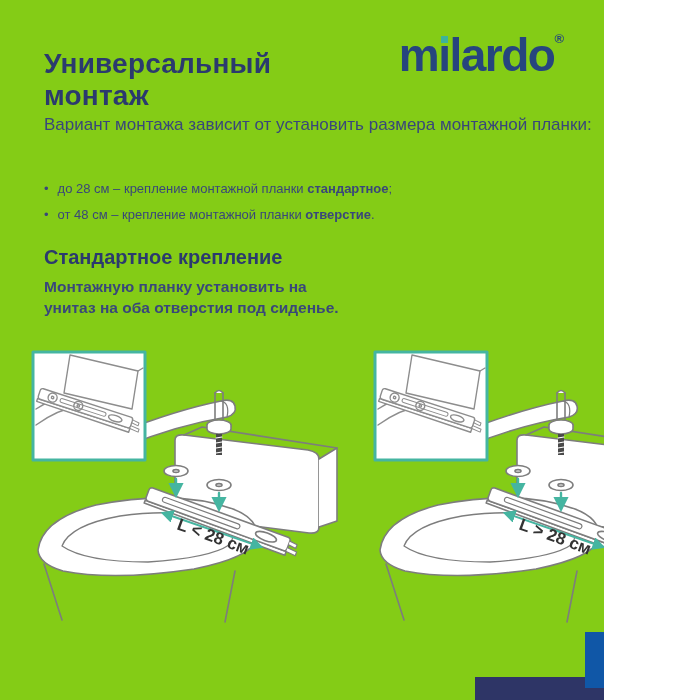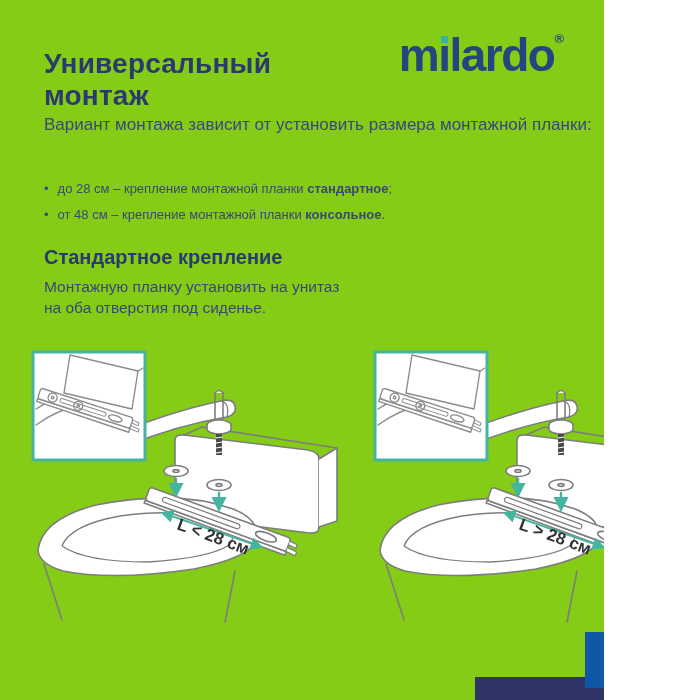--- a/index.html
+++ b/index.html
@@ -15,21 +15,21 @@
   
   .intro{position:absolute;left:44px;top:112px;width:620px;font-size:17px;line-height:25px;color:#39477a;}
   .bullets{position:absolute;left:44px;top:176px;width:620px;font-size:13px;line-height:26px;color:#39477a;list-style:none;margin:0;padding:0;}
   .bullets .marker{margin-right:9px;}
   .bullets b{font-weight:bold;}
   
   .sections{position:absolute;left:44px;top:246px;display:flex;flex-direction:column;}
   .section{width:342px;}
   .section + .section{width:300px;}
   .section h2{margin:0;font-size:20px;font-weight:bold;color:#2b3a6e;}
-  .section p{margin:7px 0 0;font-size:15.5px;line-height:21px;color:#39477a;width:300px;}
+  .section p{margin:7px 0 0;font-size:15.5px;line-height:21px;color:#39477a;width:300px;font-weight:bold;}
   
   .figures{position:absolute;left:26px;top:343px;display:flex;gap:12px;}
   .figure{width:330px;height:285px;}
   .dim-label{font-size:17px;font-weight:600;fill:#333333;font-family:"Liberation Sans",sans-serif;}
   
   .sq{position:absolute;}
   .sq-navy{left:475px;top:677px;width:145px;height:23px;background:#2e3566;}
   .sq-blue{left:585px;top:632px;width:53px;height:56px;background:#1057a7;}
   .sq-teal{left:623px;top:669px;width:77px;height:31px;background:#42b49c;}
 </style>
@@ -44,21 +44,21 @@
       <span>m</span><span class="logo-i"><span class="i-dot"></span><span>ı</span></span><span>lardo</span><span class="reg">®</span>
     </div>
   </div>
 
   <div class="intro">
     <div>Вариант монтажа зависит от установить размера монтажной планки:</div>
   </div>
 
   <ul class="bullets">
     <li><span class="marker">•</span><span>до 28 см – крепление монтажной планки </span><b>стандартное</b><span>;</span></li>
-    <li><span class="marker">•</span><span>от 48 см – крепление монтажной планки </span><b>консольное</b><span>.</span></li>
+    <li><span class="marker">•</span><span>от 48 см – крепление монтажной планки </span><b>отверстие</b><span>.</span></li>
   </ul>
 
   <div class="sections">
     <div class="section">
       <h2>Стандартное крепление</h2>
       <p>Монтажную планку установить на унитаз на оба отверстия под сиденье.</p>
     </div>
     <div class="section">
     </div>
   </div>

